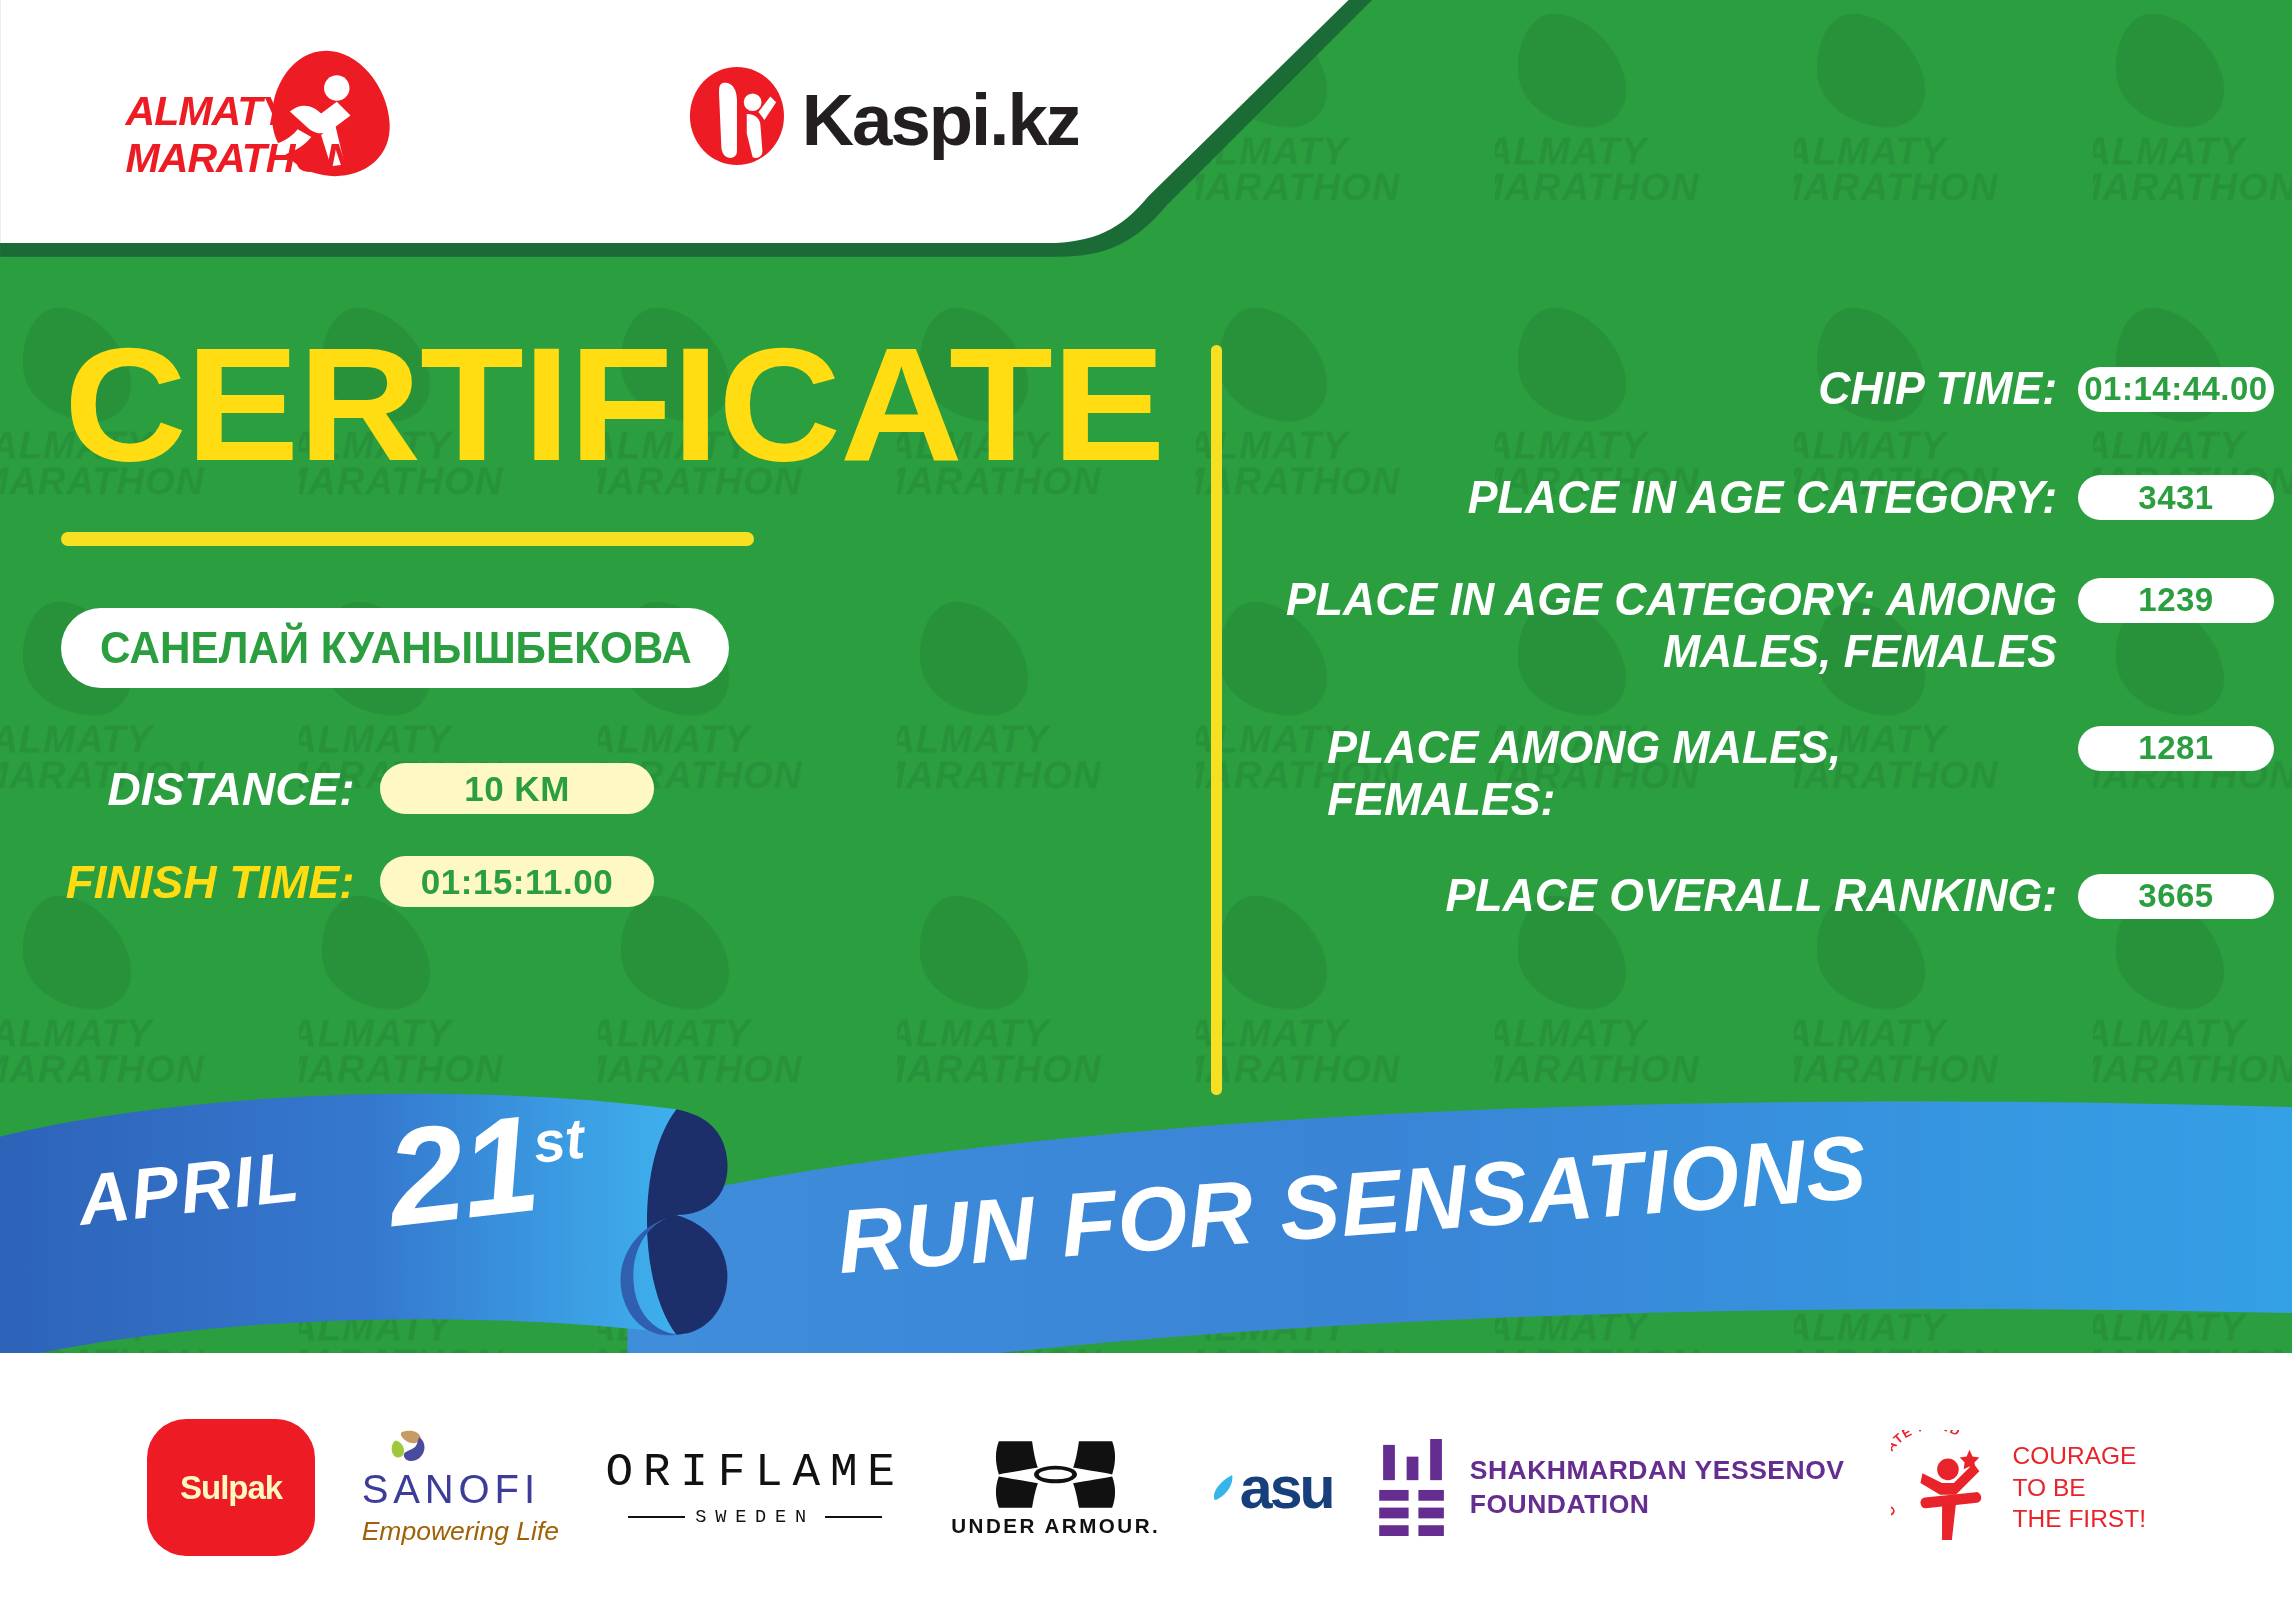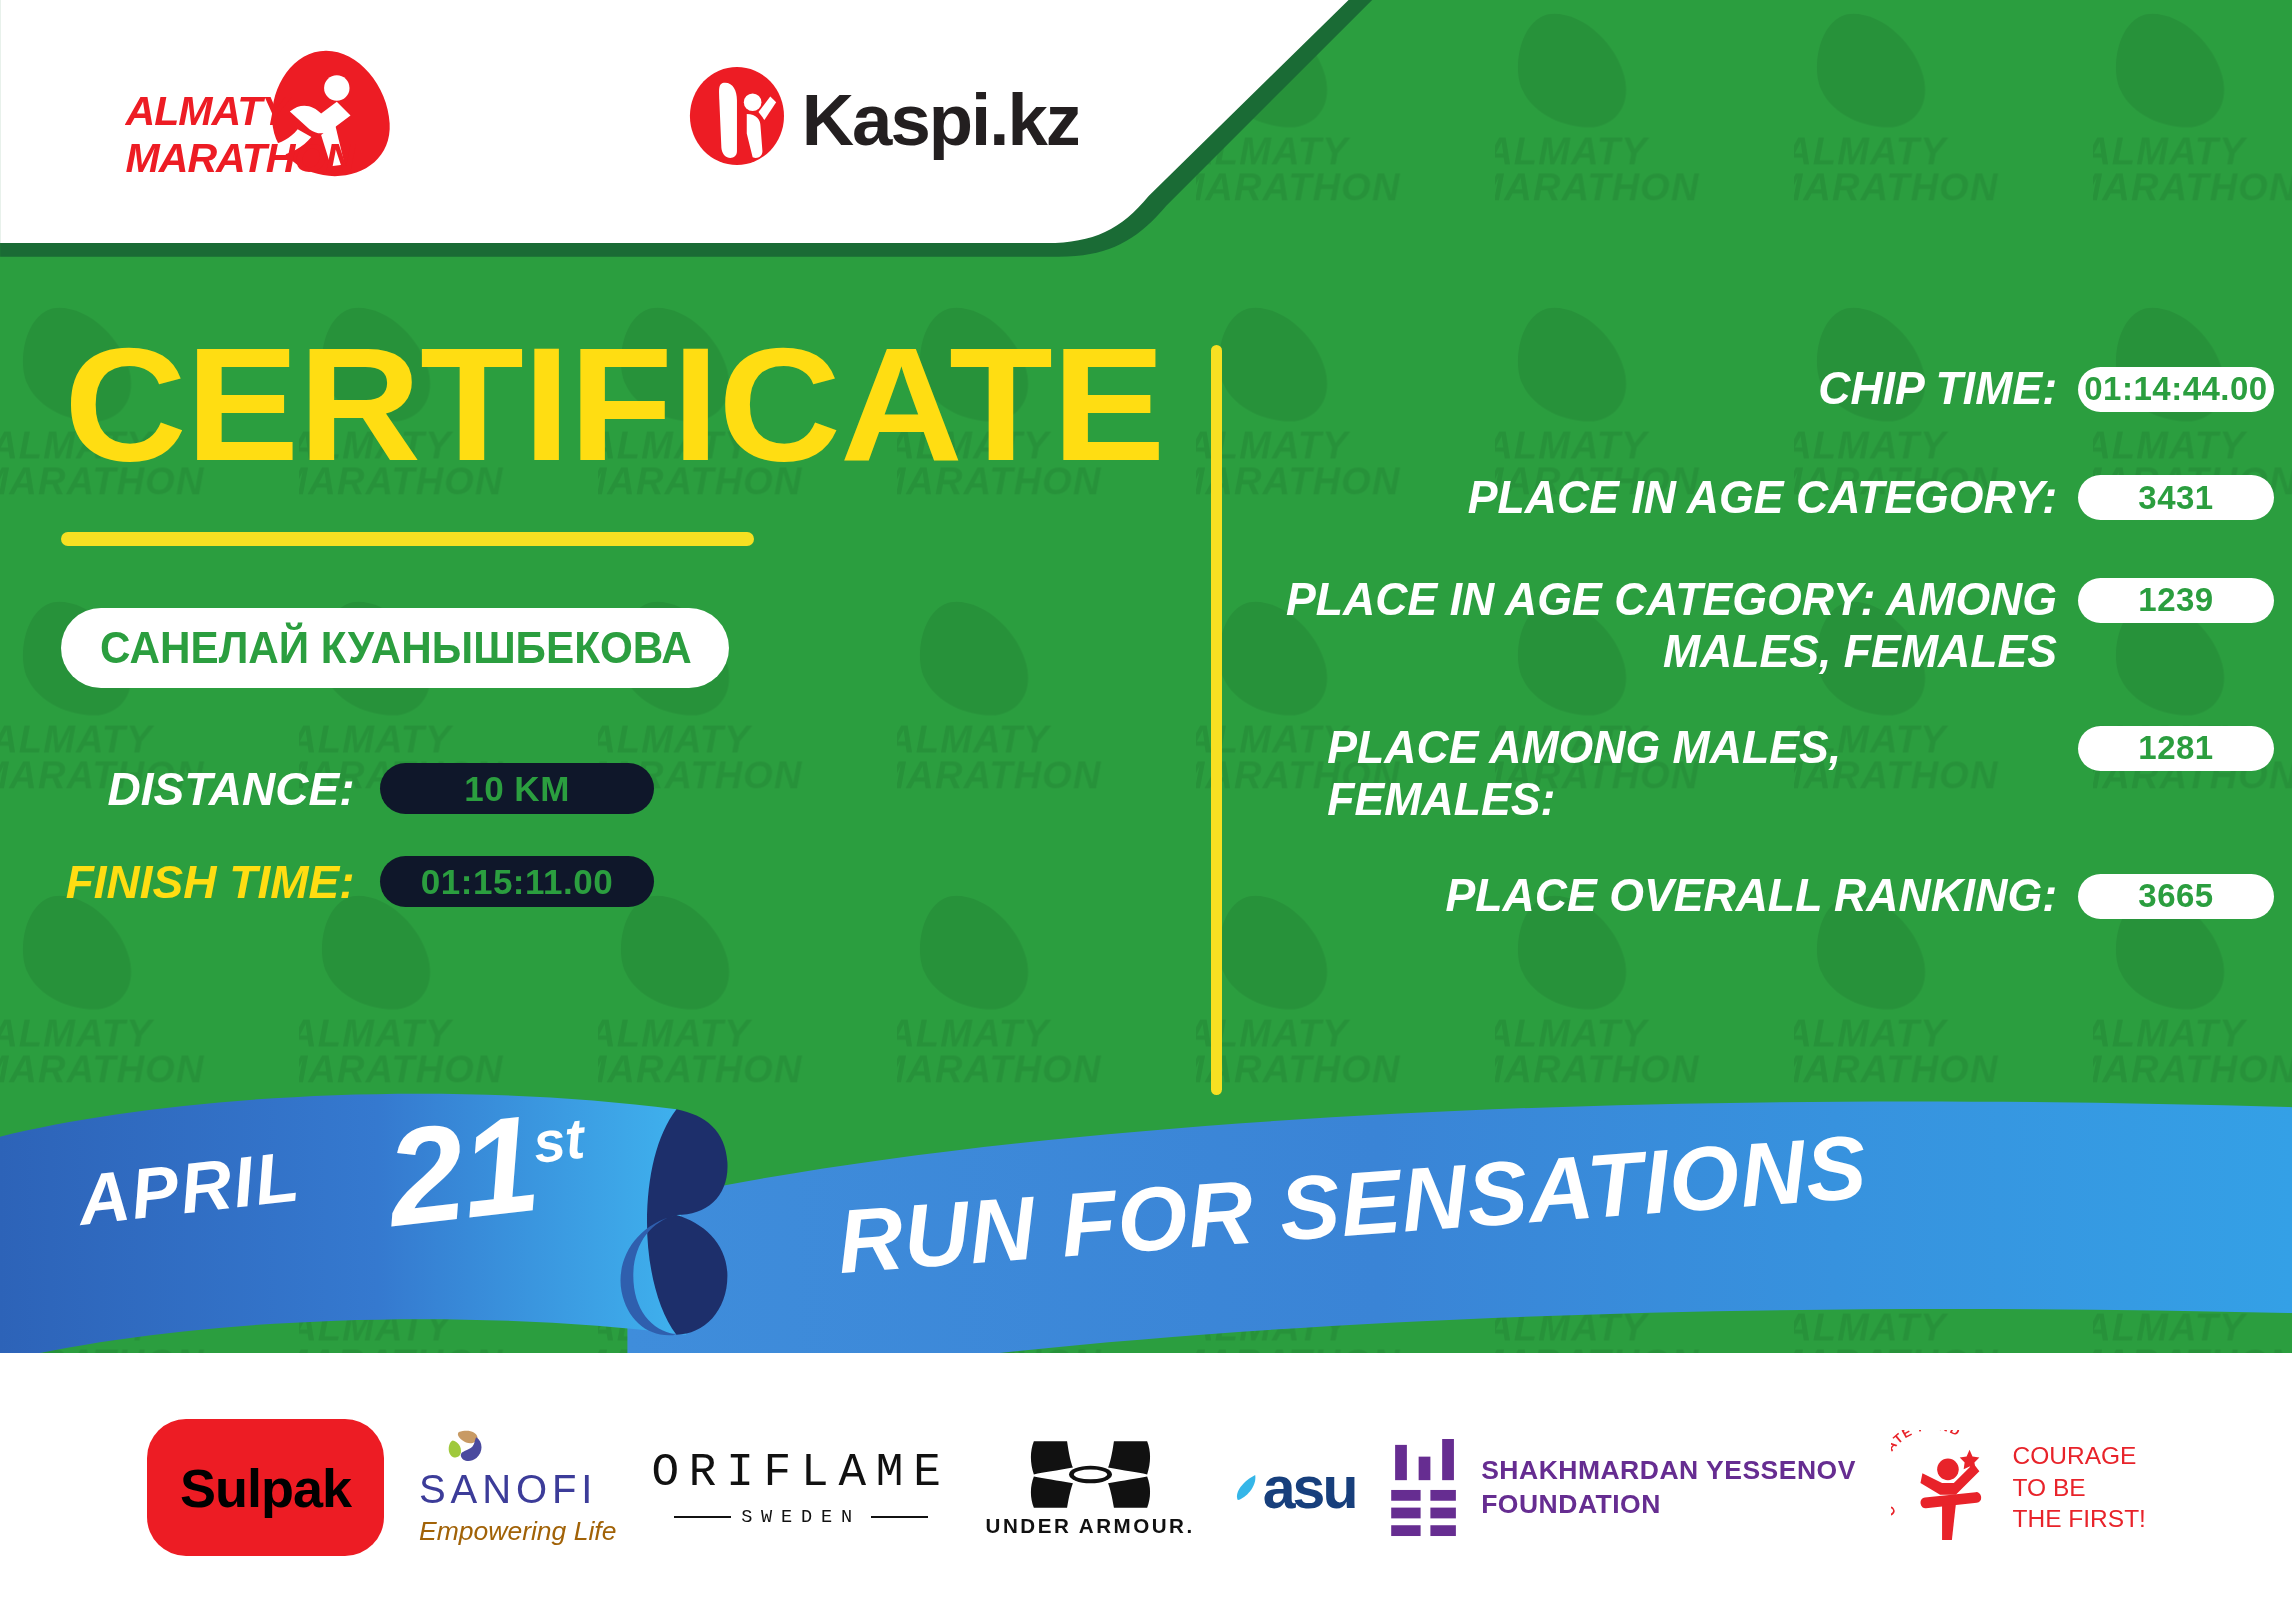--- a/index.html
+++ b/index.html
@@ -79,21 +79,21 @@
   .left-rows{margin-top:74px;padding-left:61px;}
   .lrow{display:flex;align-items:center;margin-bottom:39px;}
   .lrow-label{
     font-weight:bold;font-style:italic;font-size:46px;
     width:319px;text-align:right;padding-right:25.5px;
     white-space:nowrap;box-sizing:border-box;
   }
   .lrow-label.white{color:#ffffff;}
   .lrow-label.yellow{color:#ffdd12;}
   .lrow-pill{
-    background:#0f172a;border-radius:29px;
+    background:#fef9c3;border-radius:29px;
     height:51px;width:274px;
     display:flex;align-items:center;justify-content:center;
   }
   .lrow-val{
     color:#2b9e3f;font-weight:bold;font-size:35px;
     letter-spacing:0.5px;white-space:nowrap;
   }
 
   
   #divider{
@@ -172,21 +172,21 @@
     width:2137px;margin:0 auto;padding:0 69px;box-sizing:border-box;
   }
   .sponsor{display:flex;align-items:center;justify-content:center;height:118px;}
 
   
   .sulpak{
     background:#ed1c24;border-radius:39px;
     padding:9.8px 33px;
   }
   .sulpak span{
-    color:#000000;font-weight:bold;font-size:54px;letter-spacing:-1px;
+    color:#fef9c3;font-weight:bold;font-size:33px;letter-spacing:-1px;
     font-family:"Liberation Sans",sans-serif;
   }
   
   .sanofi{flex-direction:column;align-items:flex-start;}
   .sanofi .word{color:#3c3c99;font-size:40px;letter-spacing:4.9px;margin-top:3.9px;}
   .sanofi .tag{color:#a16207;font-size:26.5px;font-style:italic;margin-top:3.9px;}
   
   .orif{flex-direction:column;font-family:Liberation Mono, monospace;}
   .orif .word{color:#111;font-size:46px;letter-spacing:9.8px;}
   .orif .sub{display:flex;align-items:center;margin-top:7.8px;gap:9.8px;}

